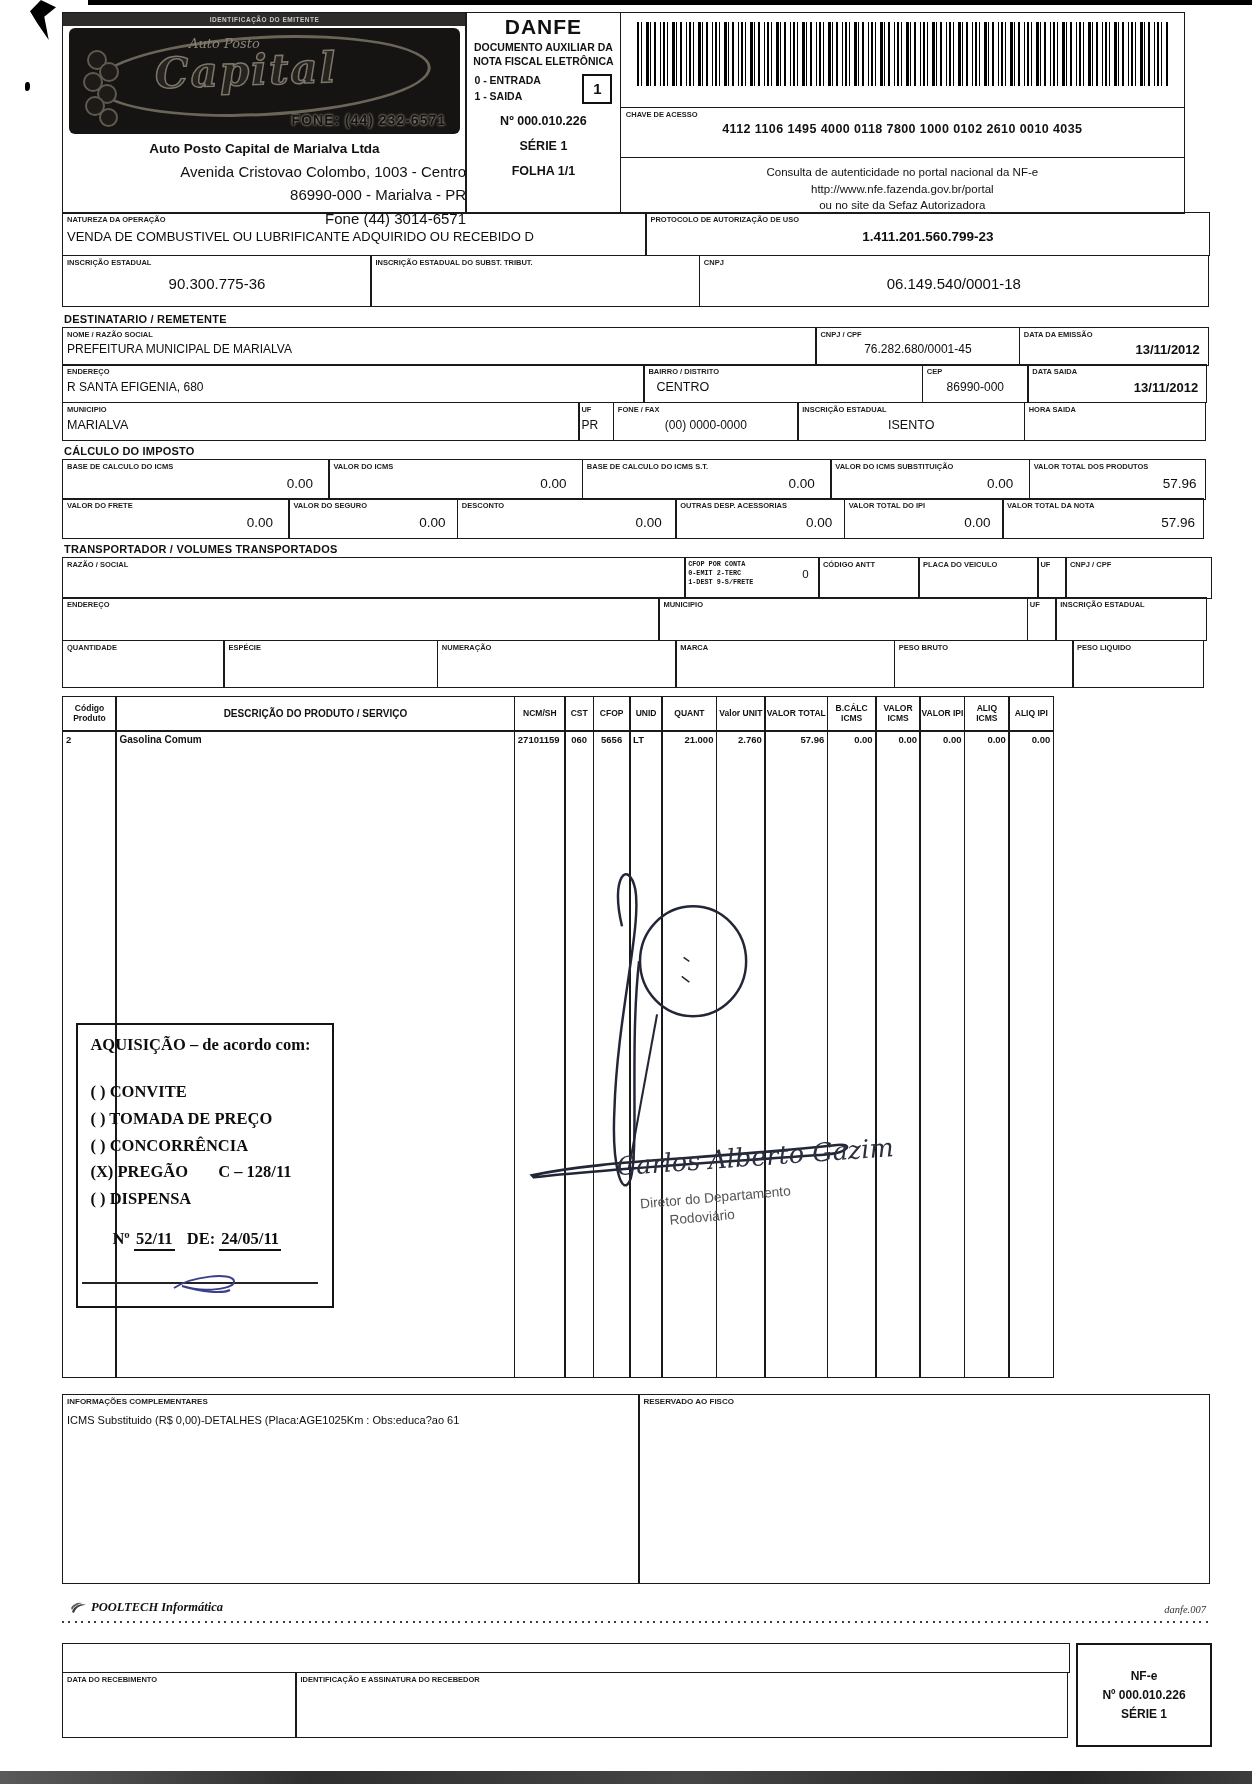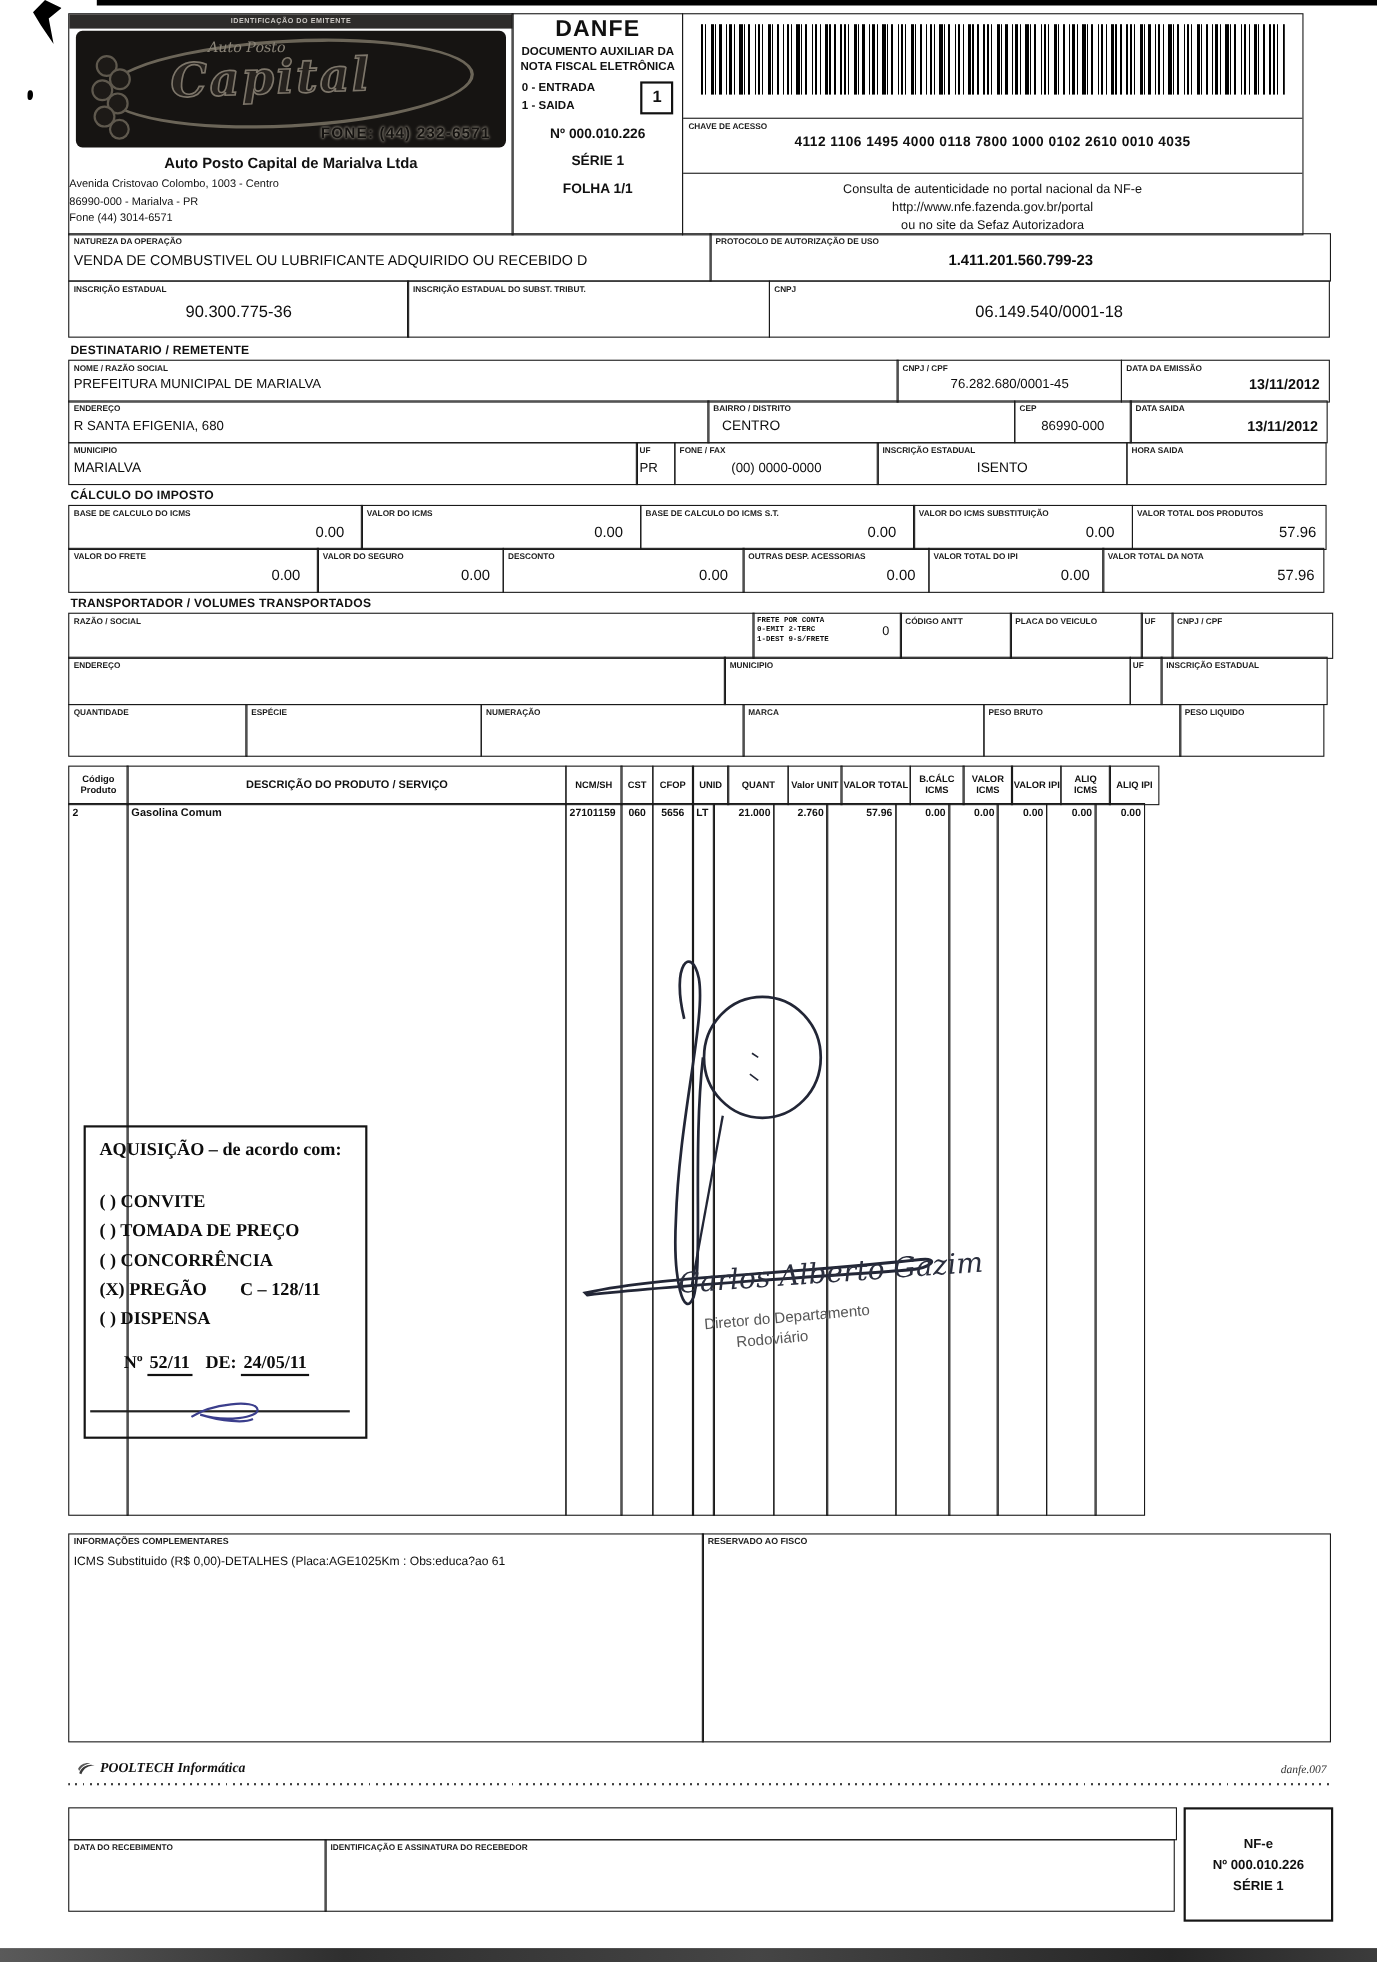--- a/index.html
+++ b/index.html
@@ -16,21 +16,21 @@
   .sec-title{font-size:11px;font-weight:700;margin:6px 0 2px 2px;letter-spacing:.2px;}
   
   .emit-strip{height:13px;background:#2e2c2a;color:#c9c6c2;font-size:6.5px;font-weight:700;text-align:center;line-height:13px;letter-spacing:.5px;}
   .logo{height:106px;margin:2px 6px;background:#161412;border-radius:6px;position:relative;overflow:hidden;}
   .logo-ellipse{position:absolute;left:26px;top:8px;width:330px;height:74px;border:3px solid #6b6558;border-radius:50%;transform:rotate(-3deg);}
   .logo-sub{position:absolute;left:120px;top:8px;font-family:"DejaVu Serif",serif;font-style:italic;font-size:13px;color:#8a8478;}
   .logo-main{position:absolute;left:86px;top:18px;font-family:"DejaVu Serif",serif;font-style:italic;font-weight:700;font-size:42px;color:#26221e;-webkit-text-stroke:1.5px #7d766a;letter-spacing:2px;transform:rotate(-2deg);}
   .logo-phone{position:absolute;right:14px;bottom:6px;font-size:14px;font-weight:700;color:#141210;text-shadow:0 0 2px #9a9488,0 0 3px #9a9488;letter-spacing:1px;}
   .grape{position:absolute;border:2px solid #5f594e;border-radius:50%;background:#1d1a17;}
   .emit-name{font-size:13.5px;font-weight:700;text-align:center;margin-top:7px;}
-  .emit-addr{font-size:10px;text-align:left;line-height:1.55;margin-top:4px;}
+  .emit-addr{font-size:15px;text-align:right;line-height:1.55;margin-top:4px;}
   .danfe-title{font-size:21px;font-weight:700;text-align:center;letter-spacing:1px;margin-top:2px;}
   .danfe-sub{font-size:10.5px;font-weight:700;text-align:center;line-height:1.3;margin-top:2px;}
   .danfe-io{font-size:10.5px;font-weight:700;line-height:1.5;}
   .tipo-box{width:26px;height:26px;border:2.2px solid #111;font-size:15px;font-weight:700;text-align:center;line-height:26px;}
   .danfe-num{font-size:12.5px;font-weight:700;text-align:center;}
   .barcode{height:64px;margin:9px 16px 6px 16px;background-image:repeating-linear-gradient(90deg,#000 0 2px,#fff 2px 4px,#000 4px 5px,#fff 5px 9px,#000 9px 12px,#fff 12px 13px,#000 13px 14px,#fff 14px 17px,#000 17px 19px,#fff 19px 23px,#000 23px 24px,#fff 24px 26px);}
   .chave-val{font-size:12.5px;font-weight:700;text-align:center;letter-spacing:.4px;margin-top:3px;}
   .consulta{font-size:11.5px;text-align:center;line-height:1.45;padding-top:6px;}
   
   .ph{font-size:8.5px;font-weight:700;text-align:center;display:flex;align-items:center;justify-content:center;line-height:1.15;padding:1px;}
@@ -254,21 +254,21 @@
   </div>
 
   <div class="sec-title" style="margin-top:4px;">TRANSPORTADOR / VOLUMES TRANSPORTADOS</div>
   <div class="tbl">
     <div class="r">
       <div class="c" style="width:646px;height:42px;">
         <span class="lab">RAZÃO / SOCIAL</span>
       </div>
       <div class="c" style="width:140px;height:42px;padding:2px 3px;">
         <span style="font-family:'Liberation Mono',monospace;font-size:6.8px;font-weight:700;display:block;line-height:1.35;">
-          <span>FRETE POR CONTA</span><br>
+          <span>CFOP POR CONTA</span><br>
           <span>0-EMIT 2-TERC</span><br>
           <span>1-DEST 9-S/FRETE</span>
         </span>
         <span class="val" style="position:absolute;right:10px;top:10px;font-size:11.5px;">0</span>
       </div>
       <div class="c" style="width:105px;height:42px;">
         <span class="lab">CÓDIGO ANTT</span>
       </div>
       <div class="c" style="width:125px;height:42px;">
         <span class="lab">PLACA DO VEICULO</span>
@@ -358,21 +358,21 @@
           </div>
           <div class="stamp-line"></div>
           <svg width="238" height="30" viewBox="0 0 238 30" style="position:absolute;left:4px;bottom:8px;">
             <path d="M92 20 C110 8 150 4 152 13 C154 21 122 25 100 18 C120 24 140 26 148 22" fill="none" stroke="#3b3e8c" stroke-width="2"></path>
           </svg>
         </div>
       </div>
       <div class="c pc" style="width:52px;height:648px;">27101159</div>
       <div class="c pc ctr" style="width:30px;height:648px;padding:3px 1px;">060</div>
       <div class="c pc ctr" style="width:38px;height:648px;padding:3px 1px;">5656</div>
-      <div class="c pc" style="width:21px;height:648px;">LT</div>
+      <div class="c pc" style="width:34px;height:648px;">LT</div>
       <div class="c pc rgt" style="width:56px;height:648px;">21.000</div>
       <div class="c pc rgt" style="width:50px;height:648px;">2.760</div>
       <div class="c pc rgt" style="width:64px;height:648px;">57.96</div>
       <div class="c pc rgt" style="width:50px;height:648px;">0.00</div>
       <div class="c pc rgt" style="width:46px;height:648px;">0.00</div>
       <div class="c pc rgt" style="width:46px;height:648px;">0.00</div>
       <div class="c pc rgt" style="width:46px;height:648px;">0.00</div>
       <div class="c pc rgt" style="width:46px;height:648px;">0.00</div>
     </div>
 

